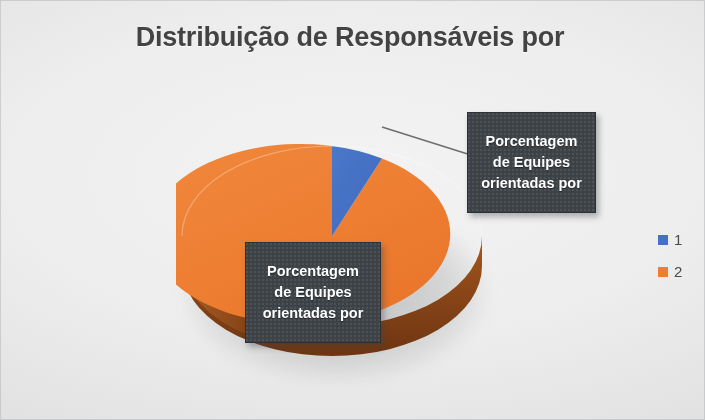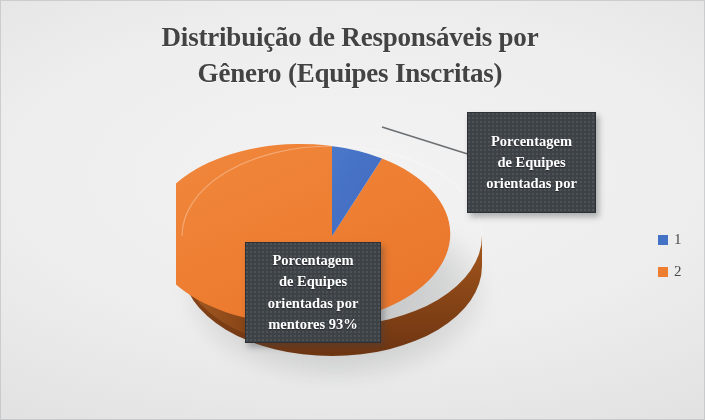--- a/index.html
+++ b/index.html
@@ -7,21 +7,21 @@
     padding: 0;
     background: #ffffff;
   }
   #chart-frame {
     position: relative;
     width: 705px;
     height: 420px;
     overflow: hidden;
     background:
       radial-gradient(ellipse 120% 95% at 50% 42%, #f3f3f3 0%, #ededed 42%, #e2e2e2 72%, #d2d3d4 100%);
-    font-family: Liberation Serif, serif;
+    font-family: Liberation Sans, sans-serif;
     box-sizing: border-box;
   }
   #chart-frame::after {
     content: "";
     position: absolute;
     inset: 0;
     pointer-events: none;
     box-shadow: inset 0 0 0 1px rgba(180,182,184,0.55);
   }
 
@@ -138,21 +138,20 @@
   }
   .legend-label { line-height: 1; }
 </style>
 </head>
 <body>
 
 <div id="chart-frame">
 
   <div id="chart-title">
     <span class="tline">Distribuição de Responsáveis por</span>
-    <span class="tline">Gênero (Equipes Inscritas)</span>
   </div>
 
   <div id="pie-wrap">
     <div id="pie-shadow"></div>
 
     <svg id="pie-svg" width="312" height="270" viewBox="0 0 312 270">
       <defs>
         <linearGradient id="gradOrangeSide" x1="0" y1="0" x2="0" y2="1">
           <stop offset="0%" stop-color="#a85a1e"></stop>
           <stop offset="45%" stop-color="#8a4617"></stop>
@@ -191,21 +190,20 @@
   <div class="callout" id="callout-mentoras">
     <span class="cl">Porcentagem</span>
     <span class="cl">de Equipes</span>
     <span class="cl">orientadas por</span>
   </div>
 
   <div class="callout" id="callout-mentores">
     <span class="cl">Porcentagem</span>
     <span class="cl">de Equipes</span>
     <span class="cl">orientadas por</span>
-    <span class="cl">mentores 93%</span>
   </div>
 
   <div id="legend">
     <div class="legend-item i0">
       <span class="legend-swatch" style="background:#4472c4;"></span>
       <span class="legend-label">1</span>
     </div>
     <div class="legend-item i1">
       <span class="legend-swatch" style="background:#ed7d31;"></span>
       <span class="legend-label">2</span>

